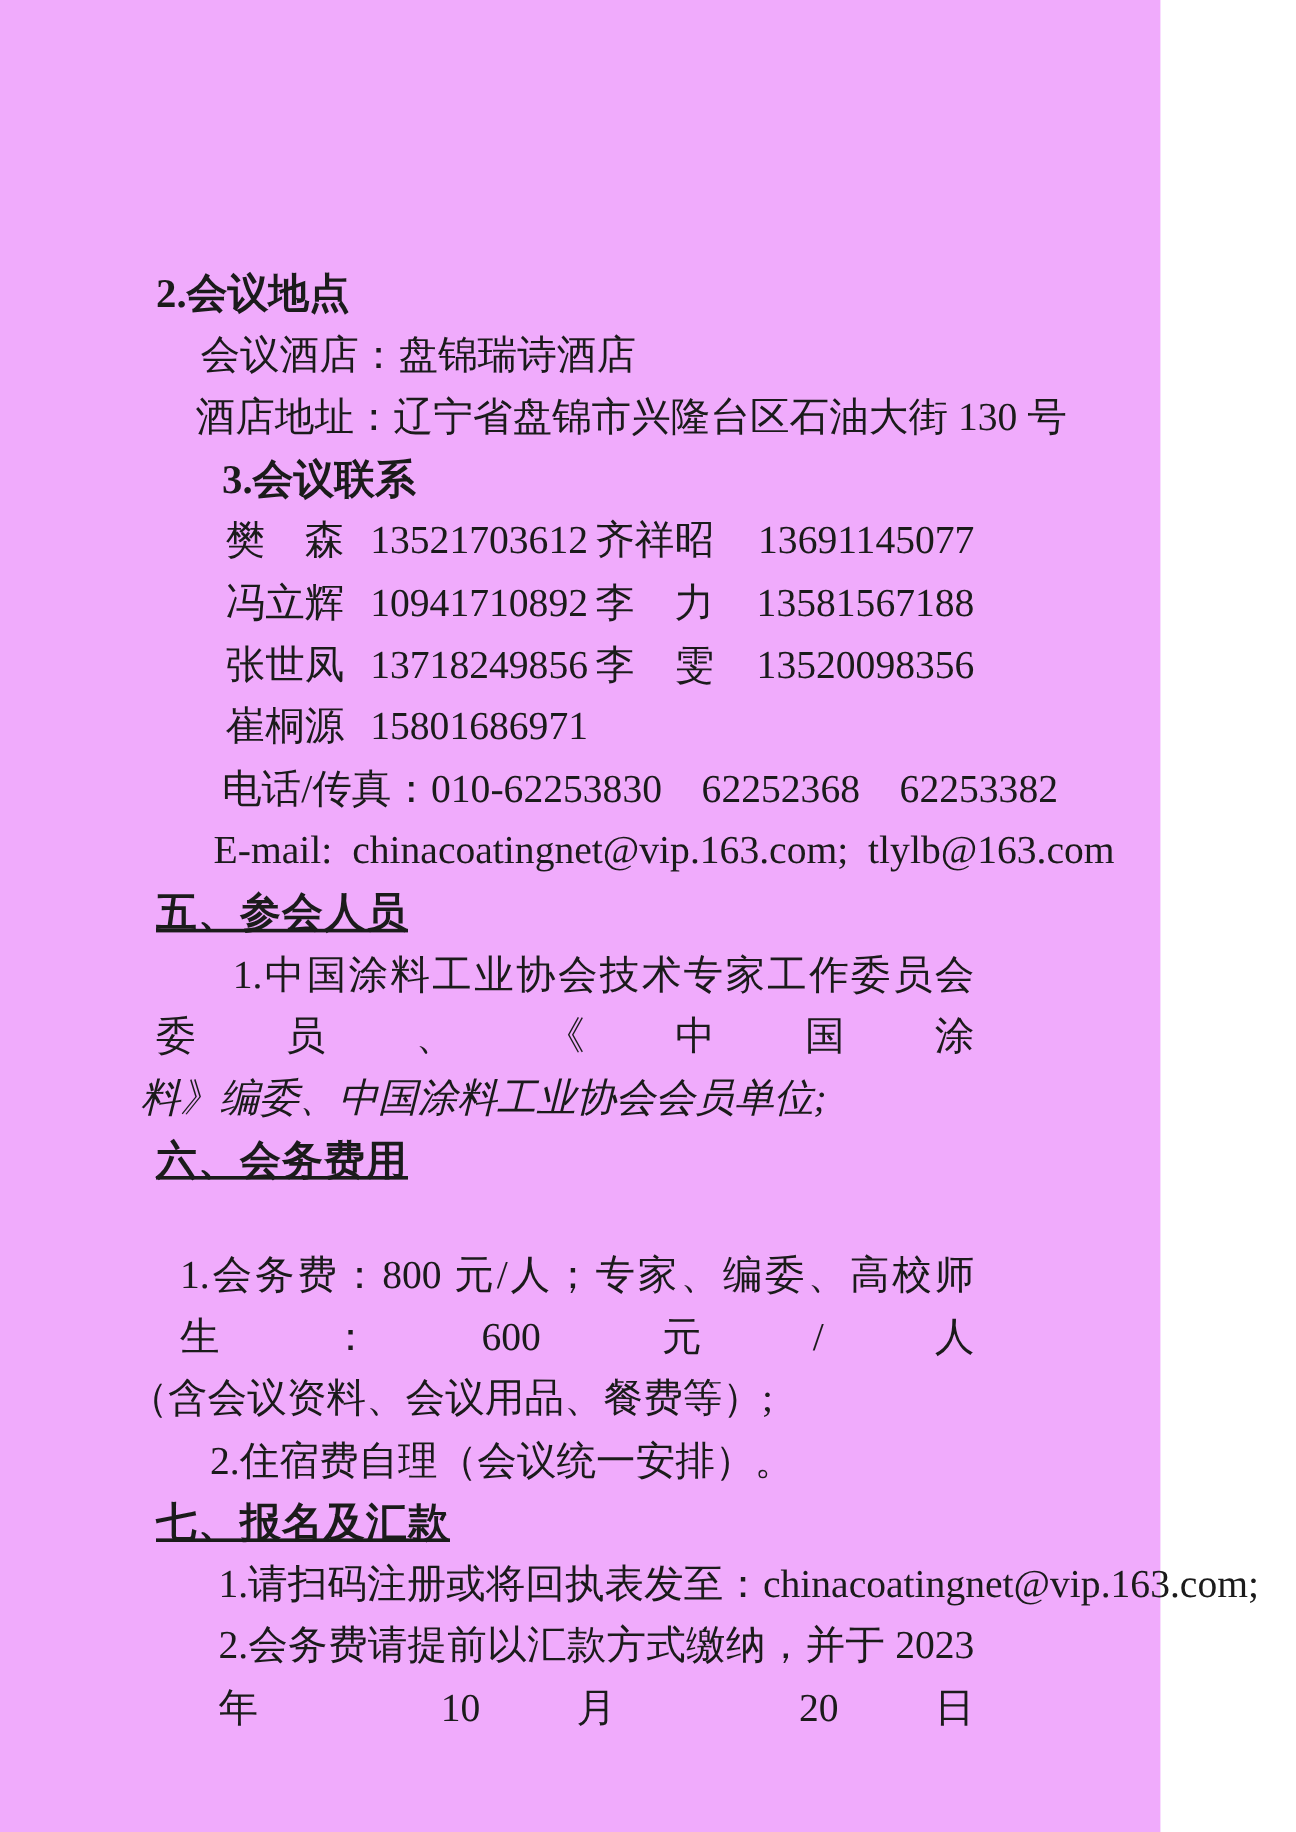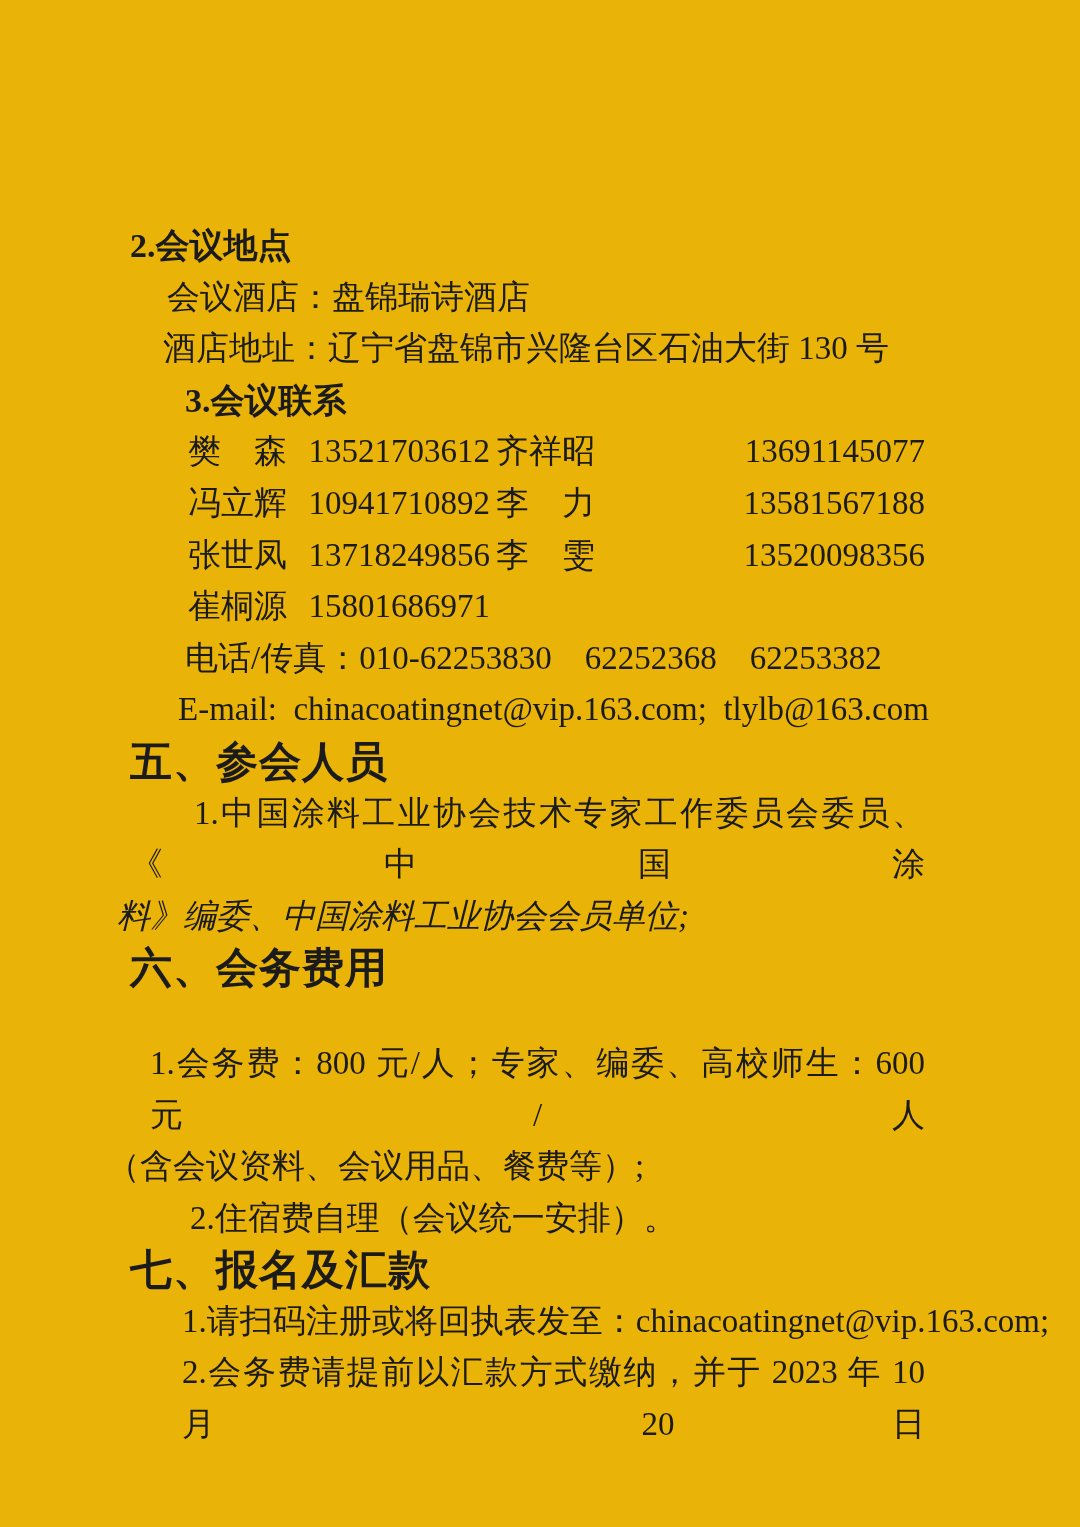--- a/index.html
+++ b/index.html
@@ -8,52 +8,53 @@
     background: #ffffff;
   }
   body {
     width: 1080px;
     height: 1527px;
     overflow: hidden;
     color: #1b1b1b;
     font-family: "Liberation Serif", "DejaVu Serif", serif;
   }
   .page {
-    width: 1080px;
+    width: 967px;
     height: 1527px;
-    background: #eab308;
+    background: #f0abfc;
     position: relative;
   }
   .content {
     padding: 220px 155px 0 130px;
     font-size: 33px;
     line-height: 51.6px;
   }
   .line { white-space: nowrap; }
   
   .h-serif {
     font-weight: bold;
     font-size: 34px;
   }
   
   .h-sans {
     font-family: "Liberation Sans", "DejaVu Sans", sans-serif;
     font-weight: bold;
-    font-size: 42px;
+    font-size: 34px;
     letter-spacing: 1px;
+    text-decoration: underline;
   }
   .just {
     text-align: justify;
     text-align-last: justify;
     white-space: normal;
   }
   .ml20 { margin-left: 20px; margin-top: 44px; }
   .ml33 { margin-left: 33px; }
   .ml37 { margin-left: 37px; }
-  .ml45 { margin-left: 60px; }
+  .ml45 { margin-left: 45px; }
   .ml48 { margin-left: 48px; }
   .ml52 { margin-left: 52px; }
   .ml55 { margin-left: 55px; }
   .mlneg13 { margin-left: -13px; font-style: italic; }
   .mlneg23 { margin-left: -23px; }
   .ind64 { text-indent: 64px; }
   .contact-row {
     display: grid;
     grid-template-columns: 104px 203px 105px 1fr;
     margin-left: 53px;

